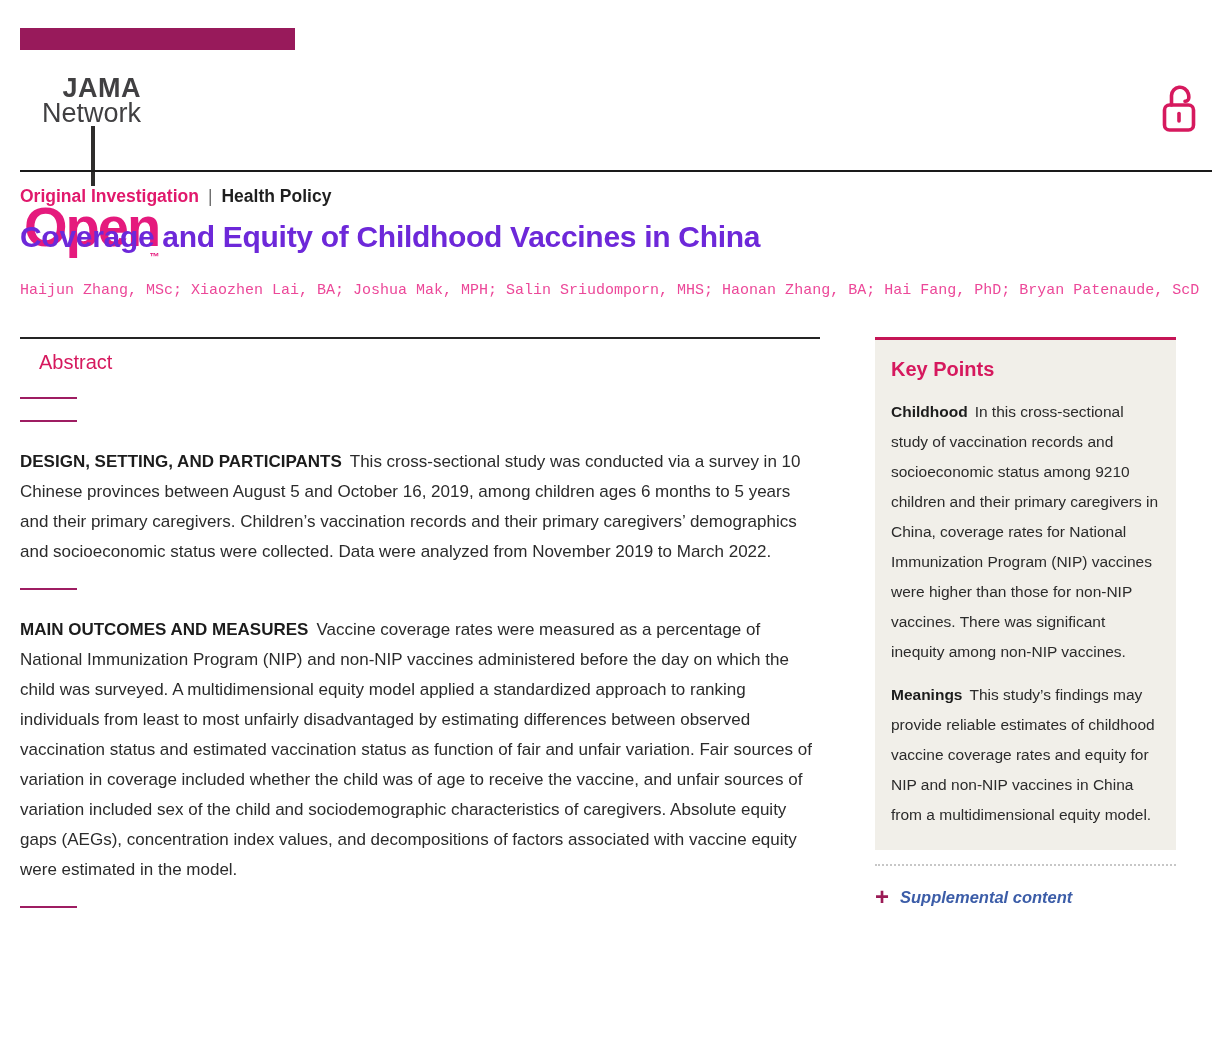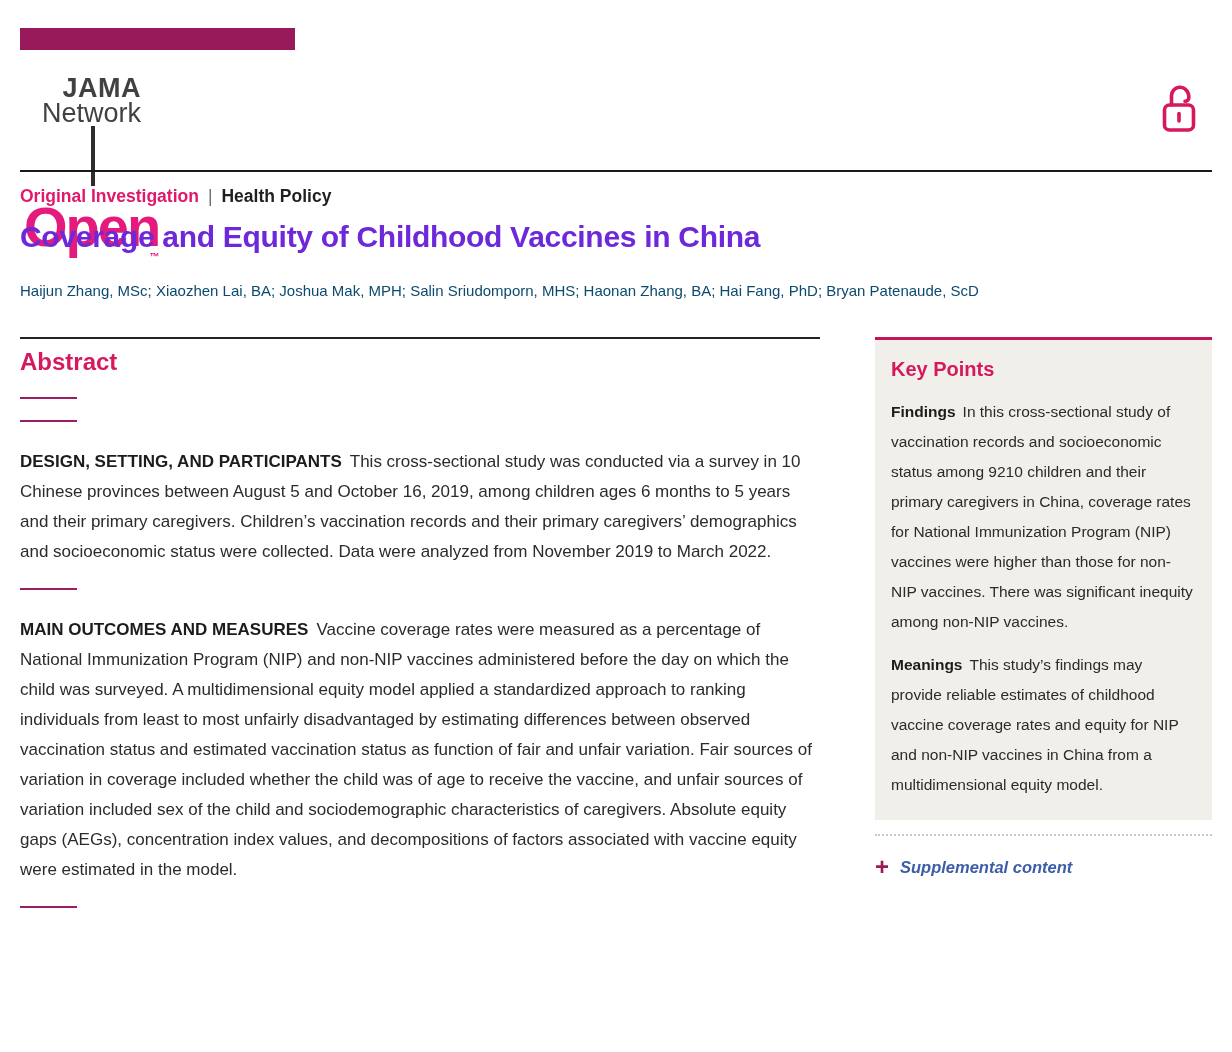--- a/index.html
+++ b/index.html
@@ -41,32 +41,32 @@
   
   .content { position: absolute; left: 20px; top: 185px; width: 1192px; }
   .category-row { font-size: 17.5px; font-weight: bold; line-height: 22px; }
   .category { color: #E1186C; }
   .cat-sep { color: #6e6e6e; margin: 0 9px; font-weight: 400; }
   .topic { color: #1f1f1f; }
   .article-title {
     font-size: 30px; font-weight: bold; color: #6d28d9;
     letter-spacing: -0.3px; margin-top: 12px; line-height: 36px;
   }
-  .authors-line { font-size: 15px; margin-top: 27px; color: #0c4a6e; }
+  .authors-line { font-size: 15px; margin-top: 27px; color: #ec4899; font-family: Liberation Mono, monospace; }
 
   
   .columns { display: flex; margin-top: 38px; }
   .main-col { width: 800px; }
   .abstract-rule { border-top: 2px solid #242424; }
-  .abstract-heading { color: #D6195E; font-size: 24px; font-weight: bold; margin-top: 9px; line-height: 28px; }
+  .abstract-heading { color: #D6195E; font-size: 20px; font-weight: normal; margin-top: 9px; line-height: 28px; margin-left: 19px; }
   .abs-section { font-size: 17px; line-height: 30px; margin-top: 25px; color: #2b2b2b; }
   .abs-label { font-weight: bold; color: #1c1c1c; padding-right: 8px; }
   .section-divider { width: 57px; border-top: 2.5px solid #9E1D62; margin-top: 21px; }
 
-  .sidebar { width: 337px; margin-left: 55px; }
+  .sidebar { width: 301px; margin-left: 55px; }
   .kp-box {
     border-top: 3px solid #C51556;
     background: #F1EFE9;
     padding: 10px 16px 20px 16px;
   }
   .kp-heading { color: #D6195E; font-size: 20px; font-weight: bold; line-height: 30px; margin-top: 4px; }
   .kp-item { font-size: 15.5px; line-height: 30px; margin-top: 13px; color: #2b2b2b; }
   .kp-label { font-weight: bold; color: #1c1c1c; padding-right: 7px; }
   .keypoints-divider { border-top: 2px dotted #c7c7c7; margin-top: 14px; }
   .supplemental-row { display: flex; align-items: center; margin-top: 21px; }
@@ -129,21 +129,21 @@
       </div>
       <div class="section-divider"></div>
     </div>
 
     <div class="sidebar">
       <div class="kp-box">
         <div class="kp-heading">Key Points</div>
 
 
         <div class="kp-item">
-          <span class="kp-label">Findings</span><span>In this cross-sectional study of vaccination records and socioeconomic status among 9210 children and their primary caregivers in China, coverage rates for National Immunization Program (NIP) vaccines were higher than those for non-NIP vaccines. There was significant inequity among non-NIP vaccines.</span>
+          <span class="kp-label">Childhood</span><span>In this cross-sectional study of vaccination records and socioeconomic status among 9210 children and their primary caregivers in China, coverage rates for National Immunization Program (NIP) vaccines were higher than those for non-NIP vaccines. There was significant inequity among non-NIP vaccines.</span>
         </div>
 
         <div class="kp-item">
           <span class="kp-label">Meanings</span><span>This study’s findings may provide reliable estimates of childhood vaccine coverage rates and equity for NIP and non-NIP vaccines in China from a multidimensional equity model.</span>
         </div>
       </div>
 
       <div class="keypoints-divider"></div>
 
       <div class="supplemental-row">

